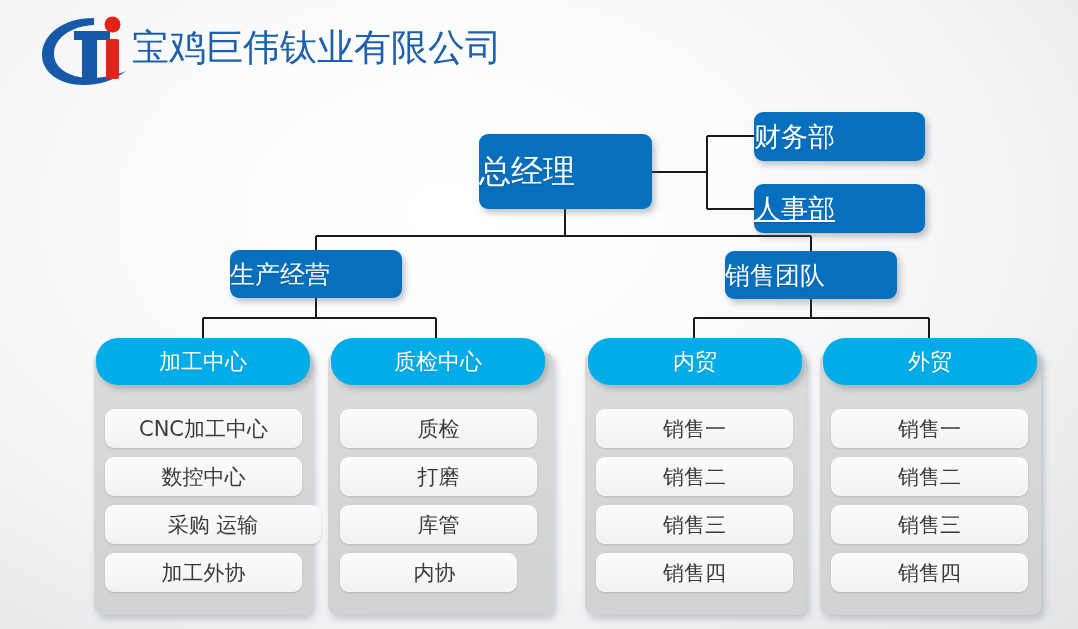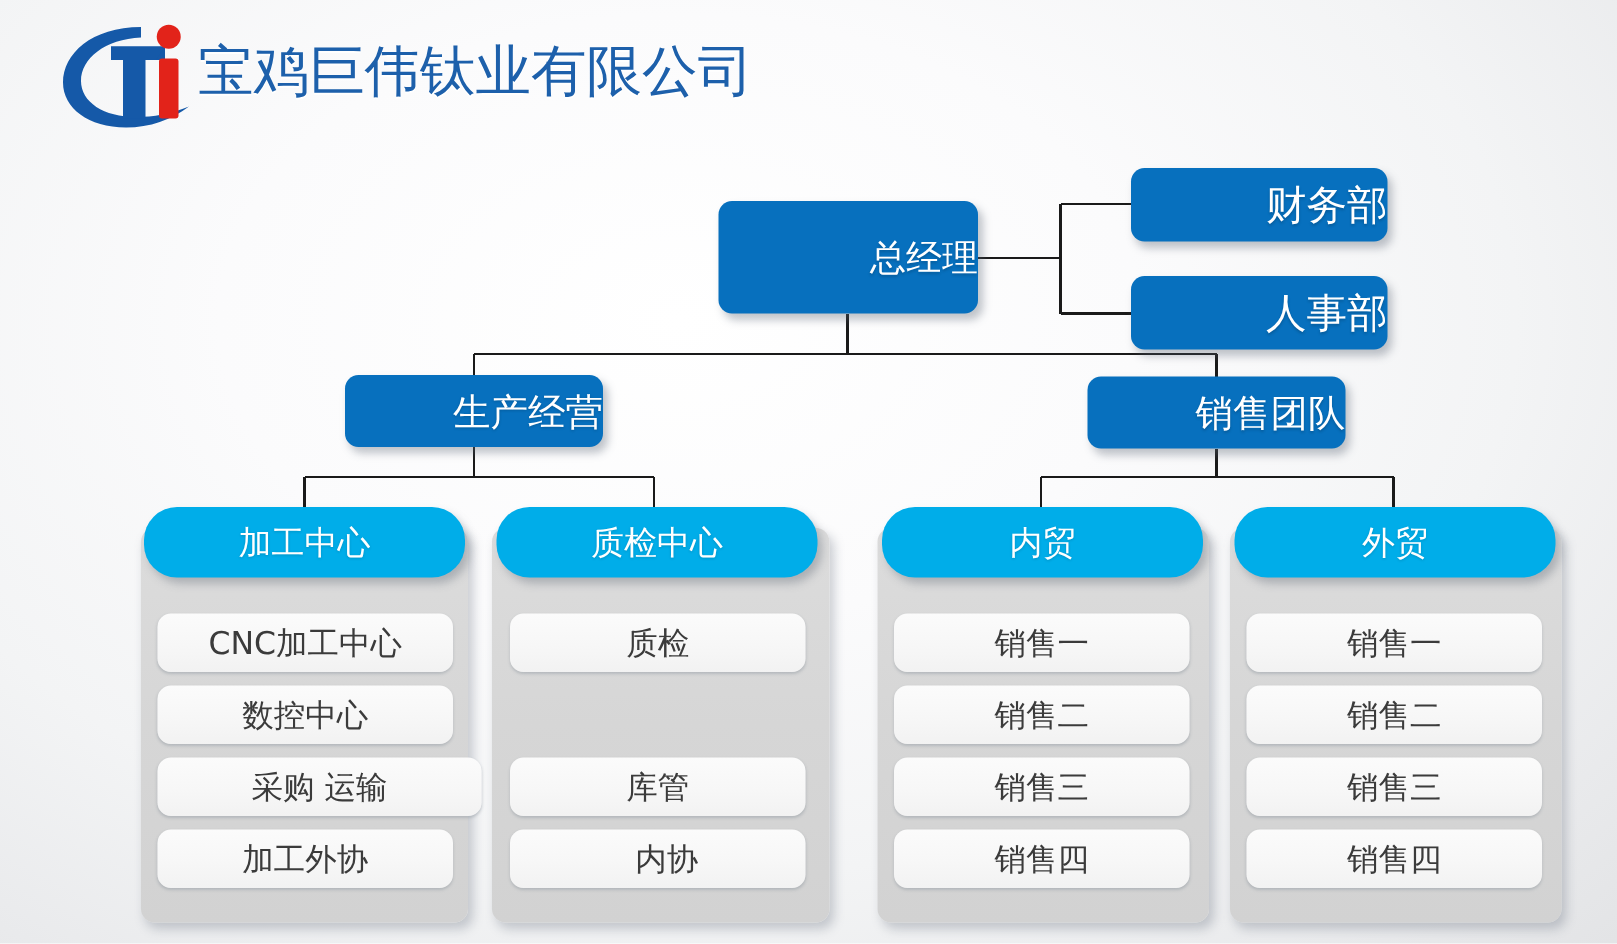--- a/index.html
+++ b/index.html
@@ -31,25 +31,25 @@
     text-shadow:0 1px 1px rgba(255,255,255,.95), 0 2px 3px rgba(120,130,145,.30);
   }
   
   #lines{position:absolute;left:0;top:0;width:1078px;height:629px;}
   
   .node{
     position:absolute;box-sizing:border-box;
     background:#0770be;
     border-radius:9px;
     color:#ffffff;
-    display:flex;align-items:center;justify-content:flex-end;
+    display:flex;align-items:center;justify-content:flex-start;
     box-shadow:3px 4px 6px rgba(90,100,115,.38);
     text-shadow:0 1px 2px rgba(0,0,0,.20);
   }
-  .node.lvl1{font-size:24px;}
+  .node.lvl1{font-size:32px;}
   .node.side{font-size:27px;}
   .node.lvl2{font-size:25px;}
   
   .panel{
     position:absolute;box-sizing:border-box;
     background:linear-gradient(180deg,#dcdcdc 0%,#d6d6d6 50%,#d2d2d2 100%);
     border-radius:9px;
     box-shadow:3px 4px 7px rgba(100,110,125,.33);
   }
   .panel-head{
@@ -125,21 +125,21 @@
     </g>
   </svg>
 
   <div class="node lvl1" style="left:479px;top:134px;width:173px;height:75px;">
     <span>总经理</span>
   </div>
 
   <div class="node side" style="left:754px;top:112px;width:171px;height:49px;">
     <span>财务部</span>
   </div>
-  <div class="node side" style="left:754px;top:184px;width:171px;height:49px;">
+  <div class="node side" style="left:754px;top:184px;width:171px;height:49px;text-decoration:underline;">
     <span>人事部</span>
   </div>
 
   <div class="node lvl2" style="left:230px;top:250px;width:172px;height:48px;">
     <span>生产经营</span>
   </div>
   <div class="node lvl2" style="left:725px;top:251px;width:172px;height:48px;">
     <span>销售团队</span>
   </div>
 
@@ -160,24 +160,27 @@
     <span>加工外协</span>
   </div>
 
   <div class="panel" style="left:328px;top:352px;width:225px;height:263px;"></div>
   <div class="panel-head" style="left:331px;top:338px;width:214px;height:47px;">
     <span>质检中心</span>
   </div>
   <div class="pill" style="left:340px;top:409px;width:197px;height:39px;text-align:right;">
     <span>质检</span>
   </div>
+  <div class="pill" style="left:340px;top:457px;width:197px;height:39px;">
+    <span>打磨</span>
+  </div>
   <div class="pill" style="left:340px;top:505px;width:197px;height:39px;">
     <span>库管</span>
   </div>
-  <div class="pill" style="left:340px;top:553px;width:197px;height:39px;padding-left:12px;">
+  <div class="pill" style="left:340px;top:553px;width:177px;height:39px;padding-left:12px;">
     <span>内协</span>
   </div>
 
   <div class="panel" style="left:585px;top:352px;width:221px;height:263px;"></div>
   <div class="panel-head" style="left:588px;top:338px;width:214px;height:47px;font-family:Liberation Mono, monospace;">
     <span>内贸</span>
   </div>
   <div class="pill" style="left:596px;top:409px;width:197px;height:39px;">
     <span>销售一</span>
   </div>

